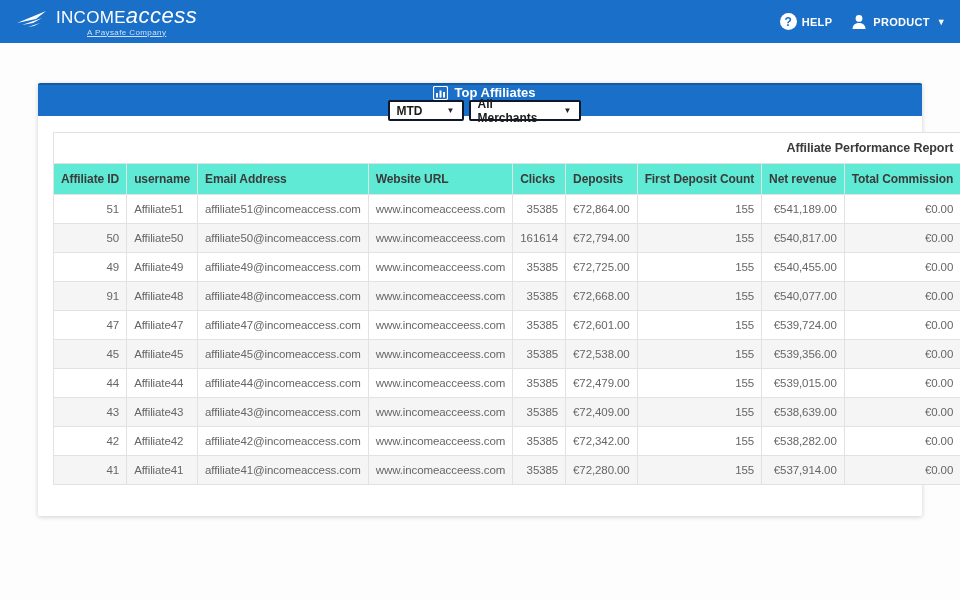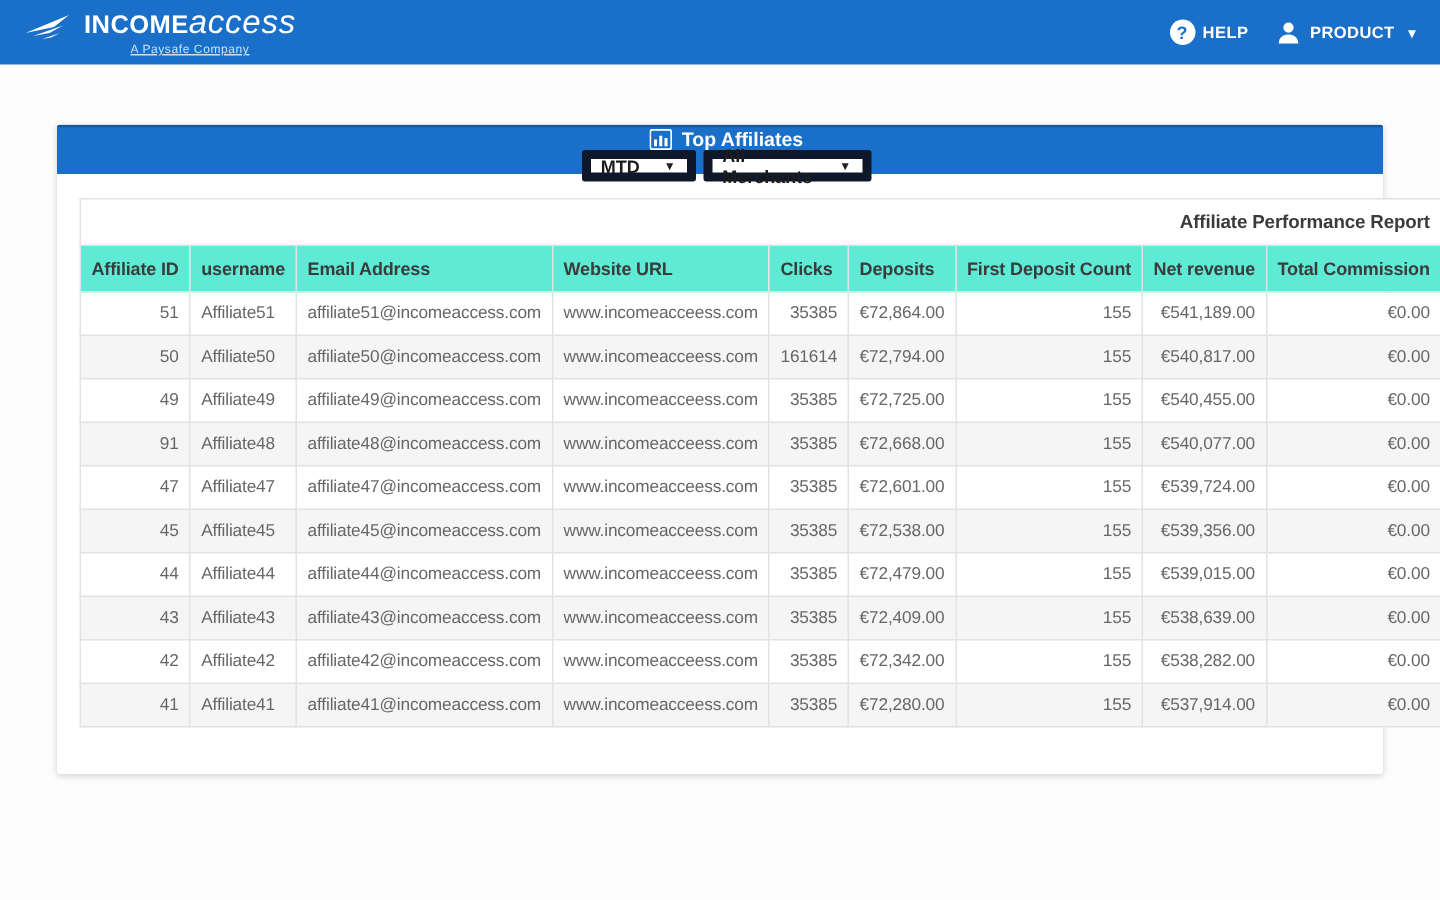--- a/index.html
+++ b/index.html
@@ -16,21 +16,21 @@
     background: #1a6fc8;
     display: flex;
     align-items: center;
     justify-content: space-between;
     padding: 0 14px 0 16px;
   }
   .brand { display: flex; align-items: flex-start; gap: 4px; cursor: pointer; }
   .brand-swoosh { margin-top: 3px; }
   .brand-textwrap { display: flex; flex-direction: column; align-items: center; }
   .brand-line { color: #fff; line-height: 18px; white-space: nowrap; }
-  .brand-income { font-size: 17px; font-weight: 700; letter-spacing: 0.3px; }
+  .brand-income { font-size: 17px; font-weight: 400; letter-spacing: 0.3px; }
   .brand-access { font-size: 22px; font-style: italic; font-weight: 400; letter-spacing: 0.5px; }
   .brand-sub { color: #cde0f5; font-size: 8px; letter-spacing: 0.4px; margin-top: 1px; text-decoration: underline; }
 
   .nav-right { display: flex; align-items: center; gap: 18px; }
   .nav-item {
     display: flex; align-items: center; gap: 5px;
     color: #fff; font-size: 11px; font-weight: 700;
     letter-spacing: 0.3px; cursor: pointer;
   }
   .help-circle {
@@ -58,21 +58,21 @@
     padding: 0 6px 0 14px;
     flex-direction: column;
   }
   .panel-title {
     display: flex; align-items: center; gap: 7px;
     color: #fff; font-size: 13px; font-weight: 700;
   }
   .panel-controls { display: flex; align-items: center; gap: 5px; }
   .select-box {
     background: #fff;
-    border: 6px solid #0f172a;
+    border: 2px solid #0f172a;
     border-radius: 2px;
     height: 21px;
     display: flex; align-items: center; justify-content: space-between;
     padding: 0 7px;
     font-size: 12px; font-weight: 600; color: #1c1c1c;
     cursor: pointer;
   }
   .select-box .select-caret { font-size: 8px; color: #222; margin-left: 10px; }
   .select-period { width: 76px; }
   .select-merchant { width: 112px; }

